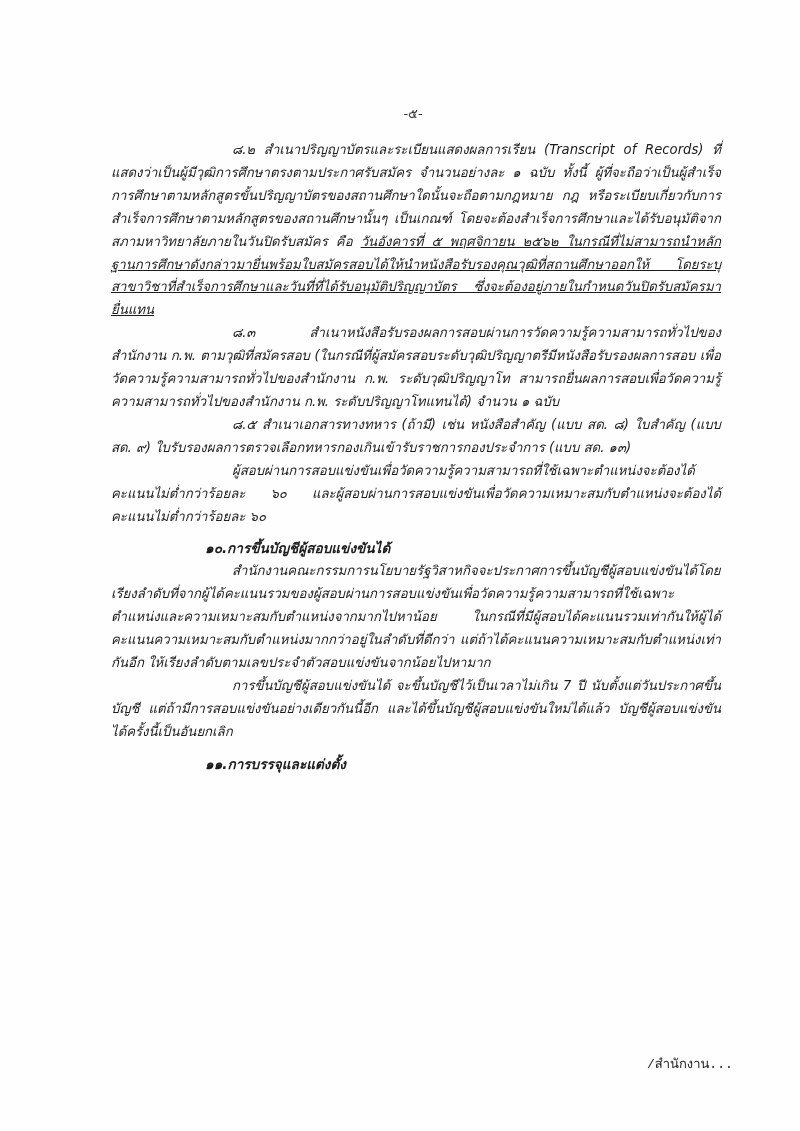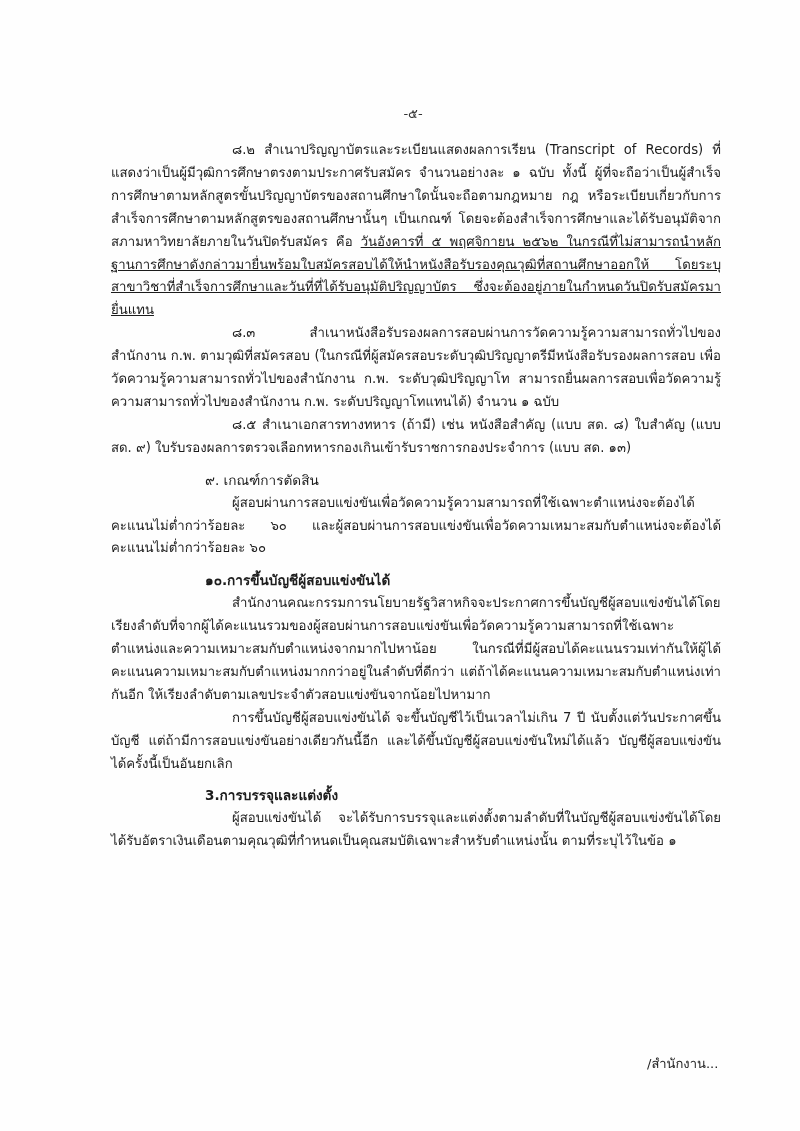--- a/index.html
+++ b/index.html
@@ -9,48 +9,46 @@
     color: #1c1c1c;
   }
   .page { position: absolute; left: 0; top: 0; width: 800px; height: 1131px; background: #fefefe; }
   .page-number {
     position: absolute; top: 103px; left: 0; width: 826px; text-align: center;
     font-size: 13px; color: #333;
   }
   .body-text {
     position: absolute; left: 111px; top: 139px; width: 610px;
     font-size: 13.2px; line-height: 22.9px;
-    text-align: justify; text-align-last: left;
+    text-align: justify; text-align-last: left; font-style: italic;
   }
   .para { margin: 0; text-indent: 121px; }
   .heading {
     margin: 9px 0 0 0; padding-left: 94px; font-weight: bold; font-size: 13.6px;
   }
   .heading.plain { font-weight: normal; }
   .u { text-decoration: underline; }
   .footer-next {
-    position: absolute; left: 647px; top: 1053px; font-size: 13px; color: #222;
+    position: absolute; left: 647px; top: 1053px; font-size: 13px; color: #222; font-family: Liberation Mono, monospace;
   }
 </style>
 </head>
 <body>
 
 <div class="page">
   <div class="page-number">-๕-</div>
 
   <div class="body-text">
     <p class="para"><span>๘.๒  สำเนาปริญญาบัตรและระเบียนแสดงผลการเรียน (Transcript of Records) ที่แสดงว่าเป็นผู้มีวุฒิการศึกษาตรงตามประกาศรับสมัคร จำนวนอย่างละ ๑ ฉบับ ทั้งนี้ ผู้ที่จะถือว่าเป็นผู้สำเร็จการศึกษาตามหลักสูตรขั้นปริญญาบัตรของสถานศึกษาใดนั้นจะถือตามกฎหมาย กฎ หรือระเบียบเกี่ยวกับการสำเร็จการศึกษาตามหลักสูตรของสถานศึกษานั้นๆ เป็นเกณฑ์ โดยจะต้องสำเร็จการศึกษาและได้รับอนุมัติจากสภามหาวิทยาลัยภายในวันปิดรับสมัคร คือ </span><span class="u">วันอังคารที่ ๕ พฤศจิกายน ๒๕๖๒ ในกรณีที่ไม่สามารถนำหลักฐานการศึกษาดังกล่าวมายื่นพร้อมใบสมัครสอบได้ให้นำหนังสือรับรองคุณวุฒิที่สถานศึกษาออกให้ โดยระบุสาขาวิชาที่สำเร็จการศึกษาและวันที่ที่ได้รับอนุมัติปริญญาบัตร ซึ่งจะต้องอยู่ภายในกำหนดวันปิดรับสมัครมายื่นแทน</span></p>
     <p class="para">๘.๓  สำเนาหนังสือรับรองผลการสอบผ่านการวัดความรู้ความสามารถทั่วไปของสำนักงาน ก.พ. ตามวุฒิที่สมัครสอบ (ในกรณีที่ผู้สมัครสอบระดับวุฒิปริญญาตรีมีหนังสือรับรองผลการสอบ เพื่อวัดความรู้ความสามารถทั่วไปของสำนักงาน ก.พ. ระดับวุฒิปริญญาโท สามารถยื่นผลการสอบเพื่อวัดความรู้ความสามารถทั่วไปของสำนักงาน ก.พ. ระดับปริญญาโทแทนได้) จำนวน ๑ ฉบับ</p>
     <p class="para">๘.๕  สำเนาเอกสารทางทหาร (ถ้ามี) เช่น หนังสือสำคัญ (แบบ สด. ๘) ใบสำคัญ (แบบ สด. ๙) ใบรับรองผลการตรวจเลือกทหารกองเกินเข้ารับราชการกองประจำการ (แบบ สด. ๑๓)</p>
 
-    <p class="heading plain">๙.  เกณฑ์การตัดสิน</p>
     <p class="para">ผู้สอบผ่านการสอบแข่งขันเพื่อวัดความรู้ความสามารถที่ใช้เฉพาะตำแหน่งจะต้องได้คะแนนไม่ต่ำกว่าร้อยละ ๖๐ และผู้สอบผ่านการสอบแข่งขันเพื่อวัดความเหมาะสมกับตำแหน่งจะต้องได้คะแนนไม่ต่ำกว่าร้อยละ ๖๐</p>
 
     <p class="heading">๑๐.การขึ้นบัญชีผู้สอบแข่งขันได้</p>
     <p class="para">สำนักงานคณะกรรมการนโยบายรัฐวิสาหกิจจะประกาศการขึ้นบัญชีผู้สอบแข่งขันได้โดยเรียงลำดับที่จากผู้ได้คะแนนรวมของผู้สอบผ่านการสอบแข่งขันเพื่อวัดความรู้ความสามารถที่ใช้เฉพาะตำแหน่งและความเหมาะสมกับตำแหน่งจากมากไปหาน้อย ในกรณีที่มีผู้สอบได้คะแนนรวมเท่ากันให้ผู้ได้คะแนนความเหมาะสมกับตำแหน่งมากกว่าอยู่ในลำดับที่ดีกว่า แต่ถ้าได้คะแนนความเหมาะสมกับตำแหน่งเท่ากันอีก ให้เรียงลำดับตามเลขประจำตัวสอบแข่งขันจากน้อยไปหามาก</p>
     <p class="para">การขึ้นบัญชีผู้สอบแข่งขันได้ จะขึ้นบัญชีไว้เป็นเวลาไม่เกิน 7 ปี นับตั้งแต่วันประกาศขึ้นบัญชี แต่ถ้ามีการสอบแข่งขันอย่างเดียวกันนี้อีก และได้ขึ้นบัญชีผู้สอบแข่งขันใหม่ได้แล้ว บัญชีผู้สอบแข่งขันได้ครั้งนี้เป็นอันยกเลิก</p>
 
-    <p class="heading">3.การบรรจุและแต่งตั้ง</p>
-    <p class="para">ผู้สอบแข่งขันได้ จะได้รับการบรรจุและแต่งตั้งตามลำดับที่ในบัญชีผู้สอบแข่งขันได้โดยได้รับอัตราเงินเดือนตามคุณวุฒิที่กำหนดเป็นคุณสมบัติเฉพาะสำหรับตำแหน่งนั้น ตามที่ระบุไว้ในข้อ ๑</p>
+    <p class="heading">๑๑.การบรรจุและแต่งตั้ง</p>
   </div>
 
   <div class="footer-next">/สำนักงาน...</div>
 </div>
 
 </body></html>

